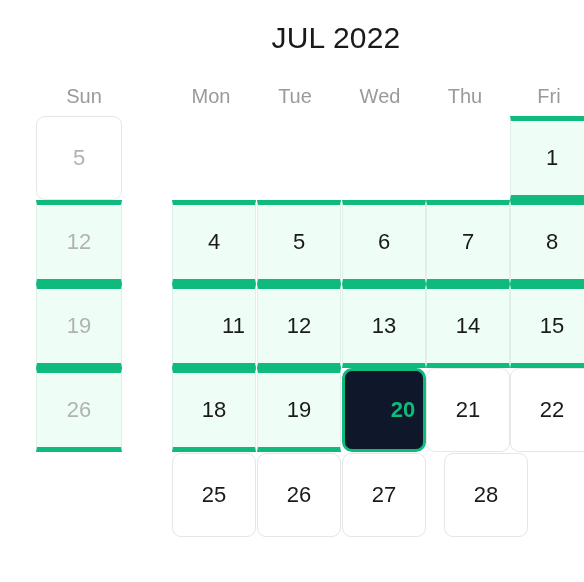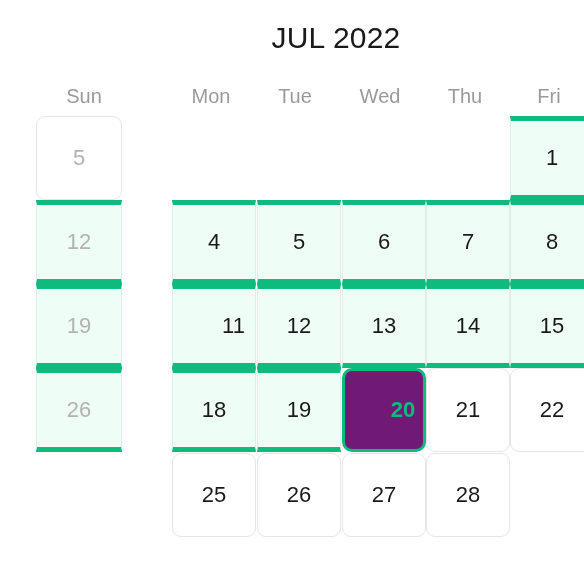--- a/index.html
+++ b/index.html
@@ -91,21 +91,21 @@
     border-right: 1px solid #dfeee8;
   }
 
   
   .daycell.muted {
     color: #b2b2b2;
   }
 
   
   .daycell.selected {
-    background: #701a75;
+    background: #0f172a;
     border: 3px solid #0fba7d;
     border-radius: 10px;
     color: #0fba7d;
     font-weight: 700;
     padding-left: 38px;
   }
 
   .daynum {
     display: block;
     line-height: 1;
@@ -200,21 +200,21 @@
       </div>
       <div class="daycell" style="left: 128px; top: 337px; width: 84px; height: 84px;">
         <span class="daynum">25</span>
       </div>
       <div class="daycell" style="left: 213px; top: 337px; width: 84px; height: 84px;">
         <span class="daynum">26</span>
       </div>
       <div class="daycell" style="left: 298px; top: 337px; width: 84px; height: 84px;">
         <span class="daynum">27</span>
       </div>
-      <div class="daycell" style="left: 382px; top: 337px; width: 84px; height: 84px;">
+      <div class="daycell" style="left: 400px; top: 337px; width: 84px; height: 84px;">
         <span class="daynum">28</span>
       </div>
       <div class="daycell muted" style="left: 551px; top: 337px; width: 84px; height: 84px;">
         <span class="daynum">30</span>
       </div>
     </div>
 
 </div>
 
 </body></html>

